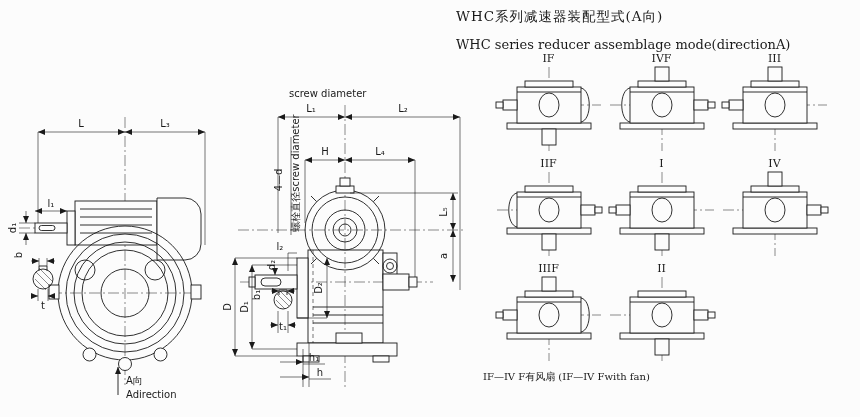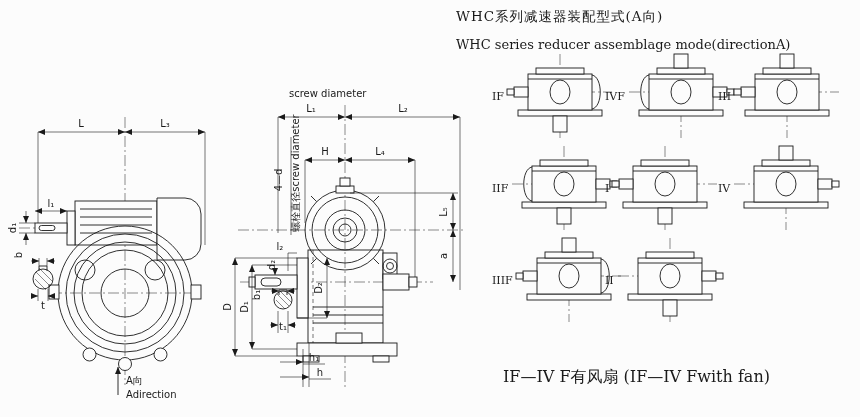--- a/index.html
+++ b/index.html
@@ -13,31 +13,31 @@
   .cl{stroke:#1a1a1a;stroke-width:0.5;fill:none;stroke-dasharray:11 3 2 3;}
   .thin{stroke:#1a1a1a;stroke-width:0.5;fill:none;}
   .dash{stroke:#1a1a1a;stroke-width:0.6;fill:none;stroke-dasharray:4 3;}
 
   
   #asm-title{position:absolute;left:456px;top:8px;width:366px;text-align:left;}
   #asm-title .cn{font-size:13.5px;letter-spacing:1px;}
   #asm-title .en{font-size:13px;margin-top:11px;}
   #asm-grid{position:absolute;left:492px;top:52px;width:340px;display:grid;
             grid-template-columns:repeat(3,113px);row-gap:4px;}
-  .asm-cell{display:flex;flex-direction:row;align-items:center;}
+  .asm-cell{display:flex;flex-direction:column;align-items:center;}
   .asm-label{height:13px;line-height:13px;font-size:11px;}
   svg.asm{position:static;width:112px;height:88px;}
   svg.asm .p{display:none;}
   svg.asm.in-left .shaft-left{display:inline;}
   svg.asm.in-right .shaft-right{display:inline;}
   svg.asm.out-up .out-up{display:inline;}
   svg.asm.out-down .out-down{display:inline;}
   svg.asm.fan-left .fan-left{display:inline;}
   svg.asm.fan-right .fan-right{display:inline;}
-  #notes{position:absolute;left:503px;top:368px;font-size:16px;line-height:17px;}
+  #notes{position:absolute;left:483px;top:368px;font-size:10px;line-height:17px;}
 </style>
 </head>
 <body>
 
 <div id="page">
 
   <svg width="0" height="0">
     <defs>
       <marker id="arr" markerWidth="8" markerHeight="8" refX="7" refY="3" orient="auto-start-reverse" markerUnits="userSpaceOnUse">
         <path d="M0,0 L7,3 L0,6 Z" fill="#1a1a1a"></path>

